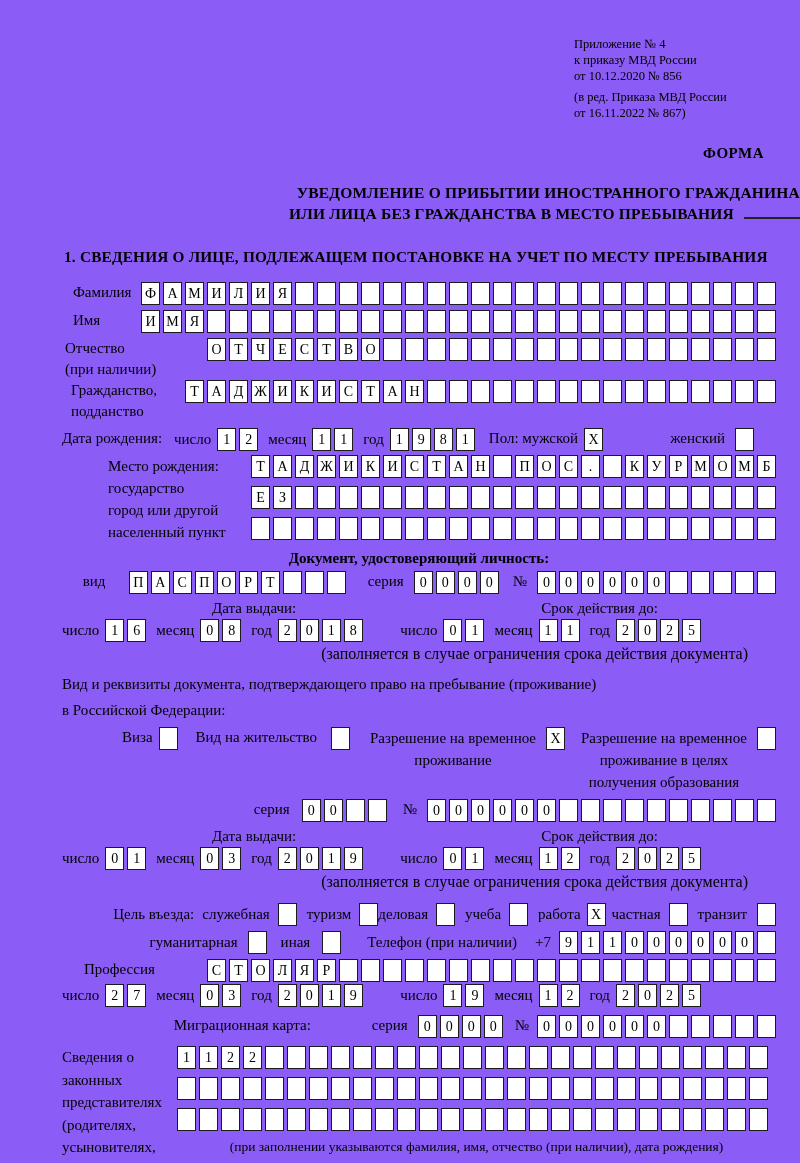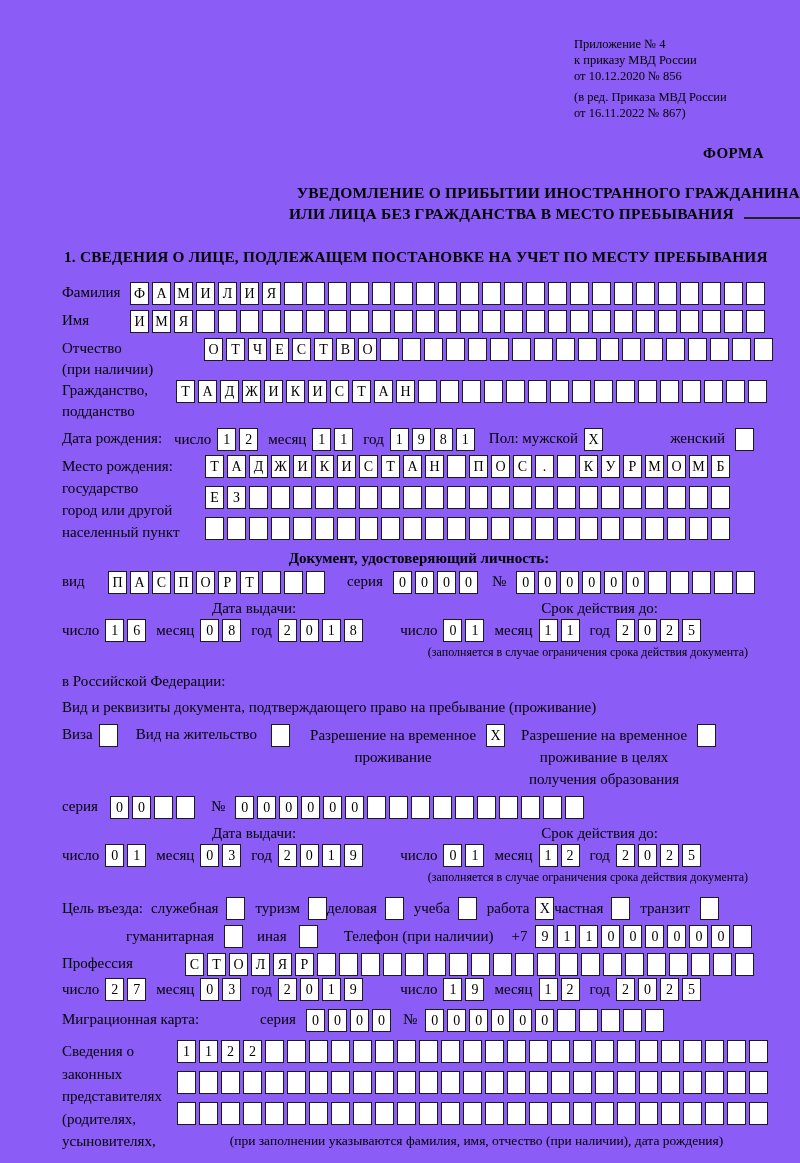--- a/index.html
+++ b/index.html
@@ -9,42 +9,42 @@
     font-size:15px;position:relative;overflow:hidden;box-sizing:border-box;
     padding-top:36px;
   }
   .annex{width:200px;margin-left:auto;margin-right:26px;font-size:12.5px;line-height:16px;}
   .annex .edition{margin-top:5px;}
   .forma{font-weight:bold;text-align:right;padding-right:36px;margin-top:24px;font-size:15px;letter-spacing:.5px;}
   .title{font-weight:bold;text-align:right;margin-top:20px;font-size:15.5px;line-height:21px;letter-spacing:.2px;}
   .uline{display:inline-block;width:56px;border-bottom:2px solid #222;margin-left:10px;height:14px;}
   .section1{font-weight:bold;margin-top:24px;padding-left:64px;font-size:15.3px;letter-spacing:.2px;}
   .rows{padding-left:62px;padding-right:24px;}
-  .frow{display:flex;align-items:flex-start;}
+  .frow{display:flex;align-items:flex-start;justify-content:flex-end;}
   .cells{display:inline-flex;gap:3px;flex:none;}
   .cell{
     box-sizing:border-box;width:19px;height:23px;border:1.7px solid #1b1b1b;
     display:inline-flex;align-items:center;justify-content:center;
     font-size:14px;flex:none;background:#fff;
   }
   .lab{flex:none;line-height:21px;}
   .lab2{line-height:21px;}
   .w-surname{width:68px;}
   .w-patr{width:142px;}
   .w-cit{width:114px;}
   .w-birth{width:143px;}
   .w-kind{width:46px;}
   .w-prof{width:123px;}
   .dlab{flex:none;margin:0 6px 0 10px;line-height:23px;}
   [data-dategroup]{display:inline-flex;align-items:flex-start;}
   [data-dategroup] .dlab:first-child{margin-left:0;}
   .stack8>*{margin-bottom:8px;}
   .doc-head{font-weight:bold;text-align:center;margin-top:2px;font-size:15px;}
   .titles-row{display:flex;margin-top:6px;gap:36px;}
-  .note{font-size:12px;text-align:right;padding-right:28px;margin-top:3px;}
+  .note{font-size:16px;text-align:right;padding-right:28px;margin-top:3px;}
   .cb{display:inline-flex;flex:none;}
   .optlines{text-align:center;line-height:22px;}
   .rep-note{font-size:13.5px;text-align:center;margin-top:8px;}
   .mt4{margin-top:4px;}.mt5{margin-top:5px;}.mt6{margin-top:6px;}.mt8{margin-top:8px;}
   .mt12{margin-top:12px;}.mt16{margin-top:16px;}
 </style>
 </head>
 <body>
 
 <div class="page">
@@ -414,22 +414,22 @@
             <span class="cell">2</span>
             <span class="cell">0</span>
             <span class="cell">2</span>
             <span class="cell">5</span>
           </span>
         </span>
     </div>
     <div class="note">(заполняется в случае ограничения срока действия документа)</div>
 
     <div style="margin-top:8px;line-height:26px;">
+      <div>Вид и реквизиты документа, подтверждающего право на пребывание (проживание)</div>
       <div>в Российской Федерации:</div>
-      <div>Вид и реквизиты документа, подтверждающего право на пребывание (проживание)</div>
     </div>
 
     <div class="frow mt4">
       <span class="lab">Виза</span>
       <span class="cb" style="margin-left:6px;">
           <span class="cell"></span>
         </span>
       <span class="lab" style="margin-left:18px;">Вид на жительство</span>
       <span class="cb" style="margin-left:14px;">
           <span class="cell"></span>
@@ -541,21 +541,21 @@
           <span class="cell"></span>
         </span>
       <span class="lab" style="margin-left:10px;">учеба</span>
       <span class="cb" style="margin-left:8px;">
           <span class="cell"></span>
         </span>
       <span class="lab" style="margin-left:10px;">работа</span>
       <span class="cb" style="margin-left:6px;">
           <span class="cell">X</span>
         </span>
-      <span class="lab" style="">частная</span>
+      <span class="lab" style="margin-left:6px;">частная</span>
       <span class="cb" style="margin-left:8px;">
           <span class="cell"></span>
         </span>
       <span class="lab" style="margin-left:10px;">транзит</span>
       <span class="cb" style="margin-left:10px;">
           <span class="cell"></span>
         </span>
     </div>
 
     <div class="frow mt5" style="align-items:center;">

